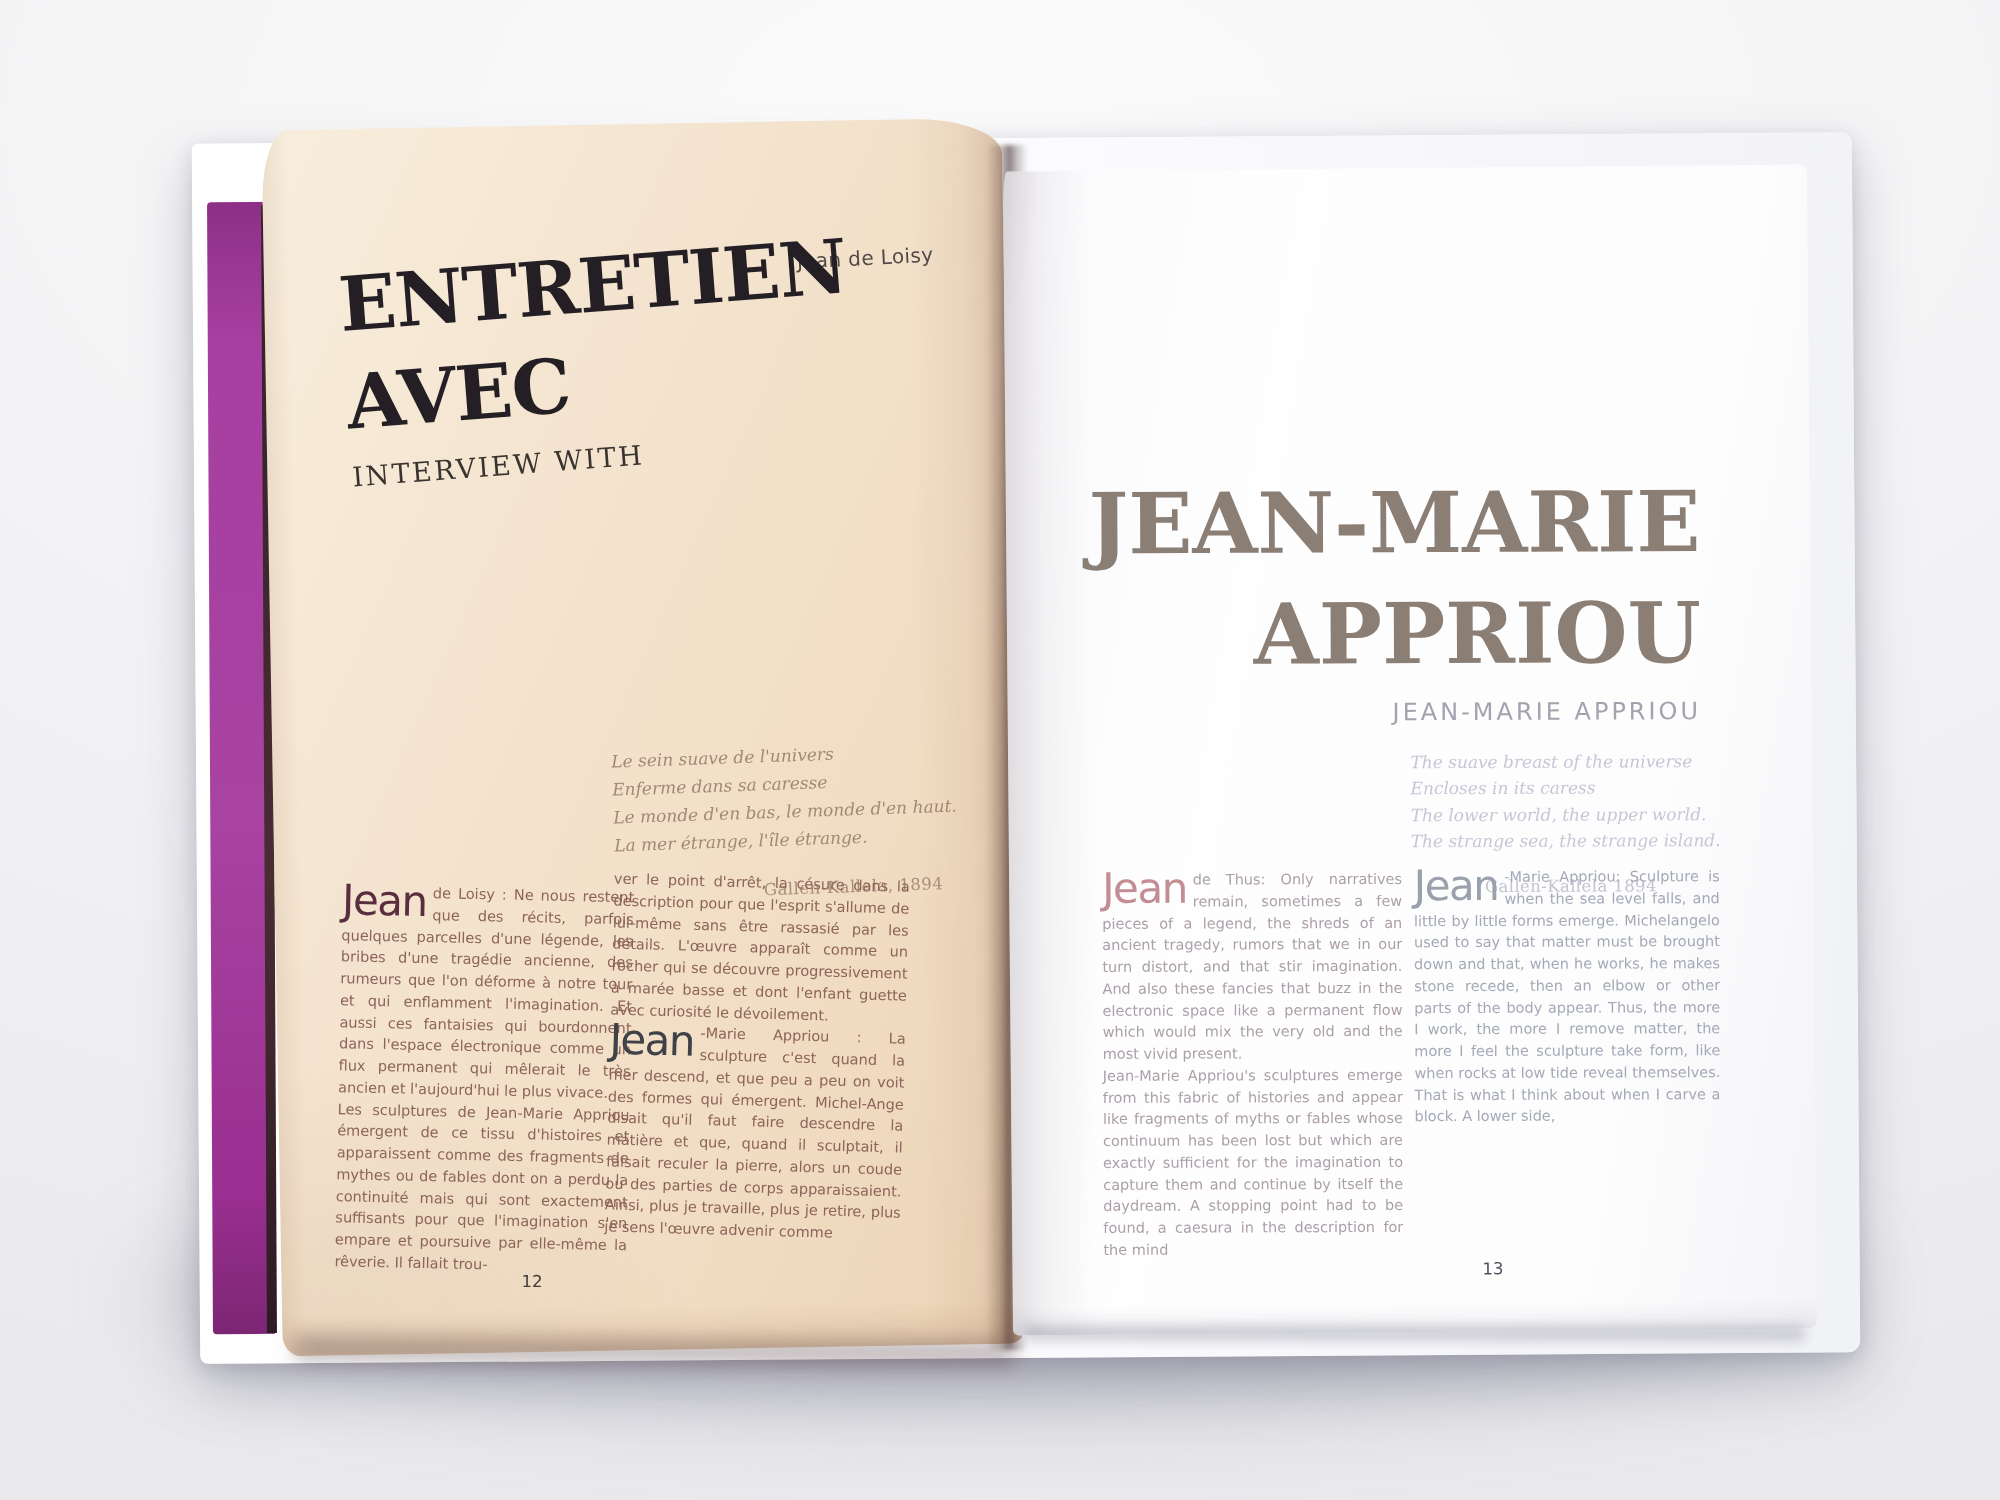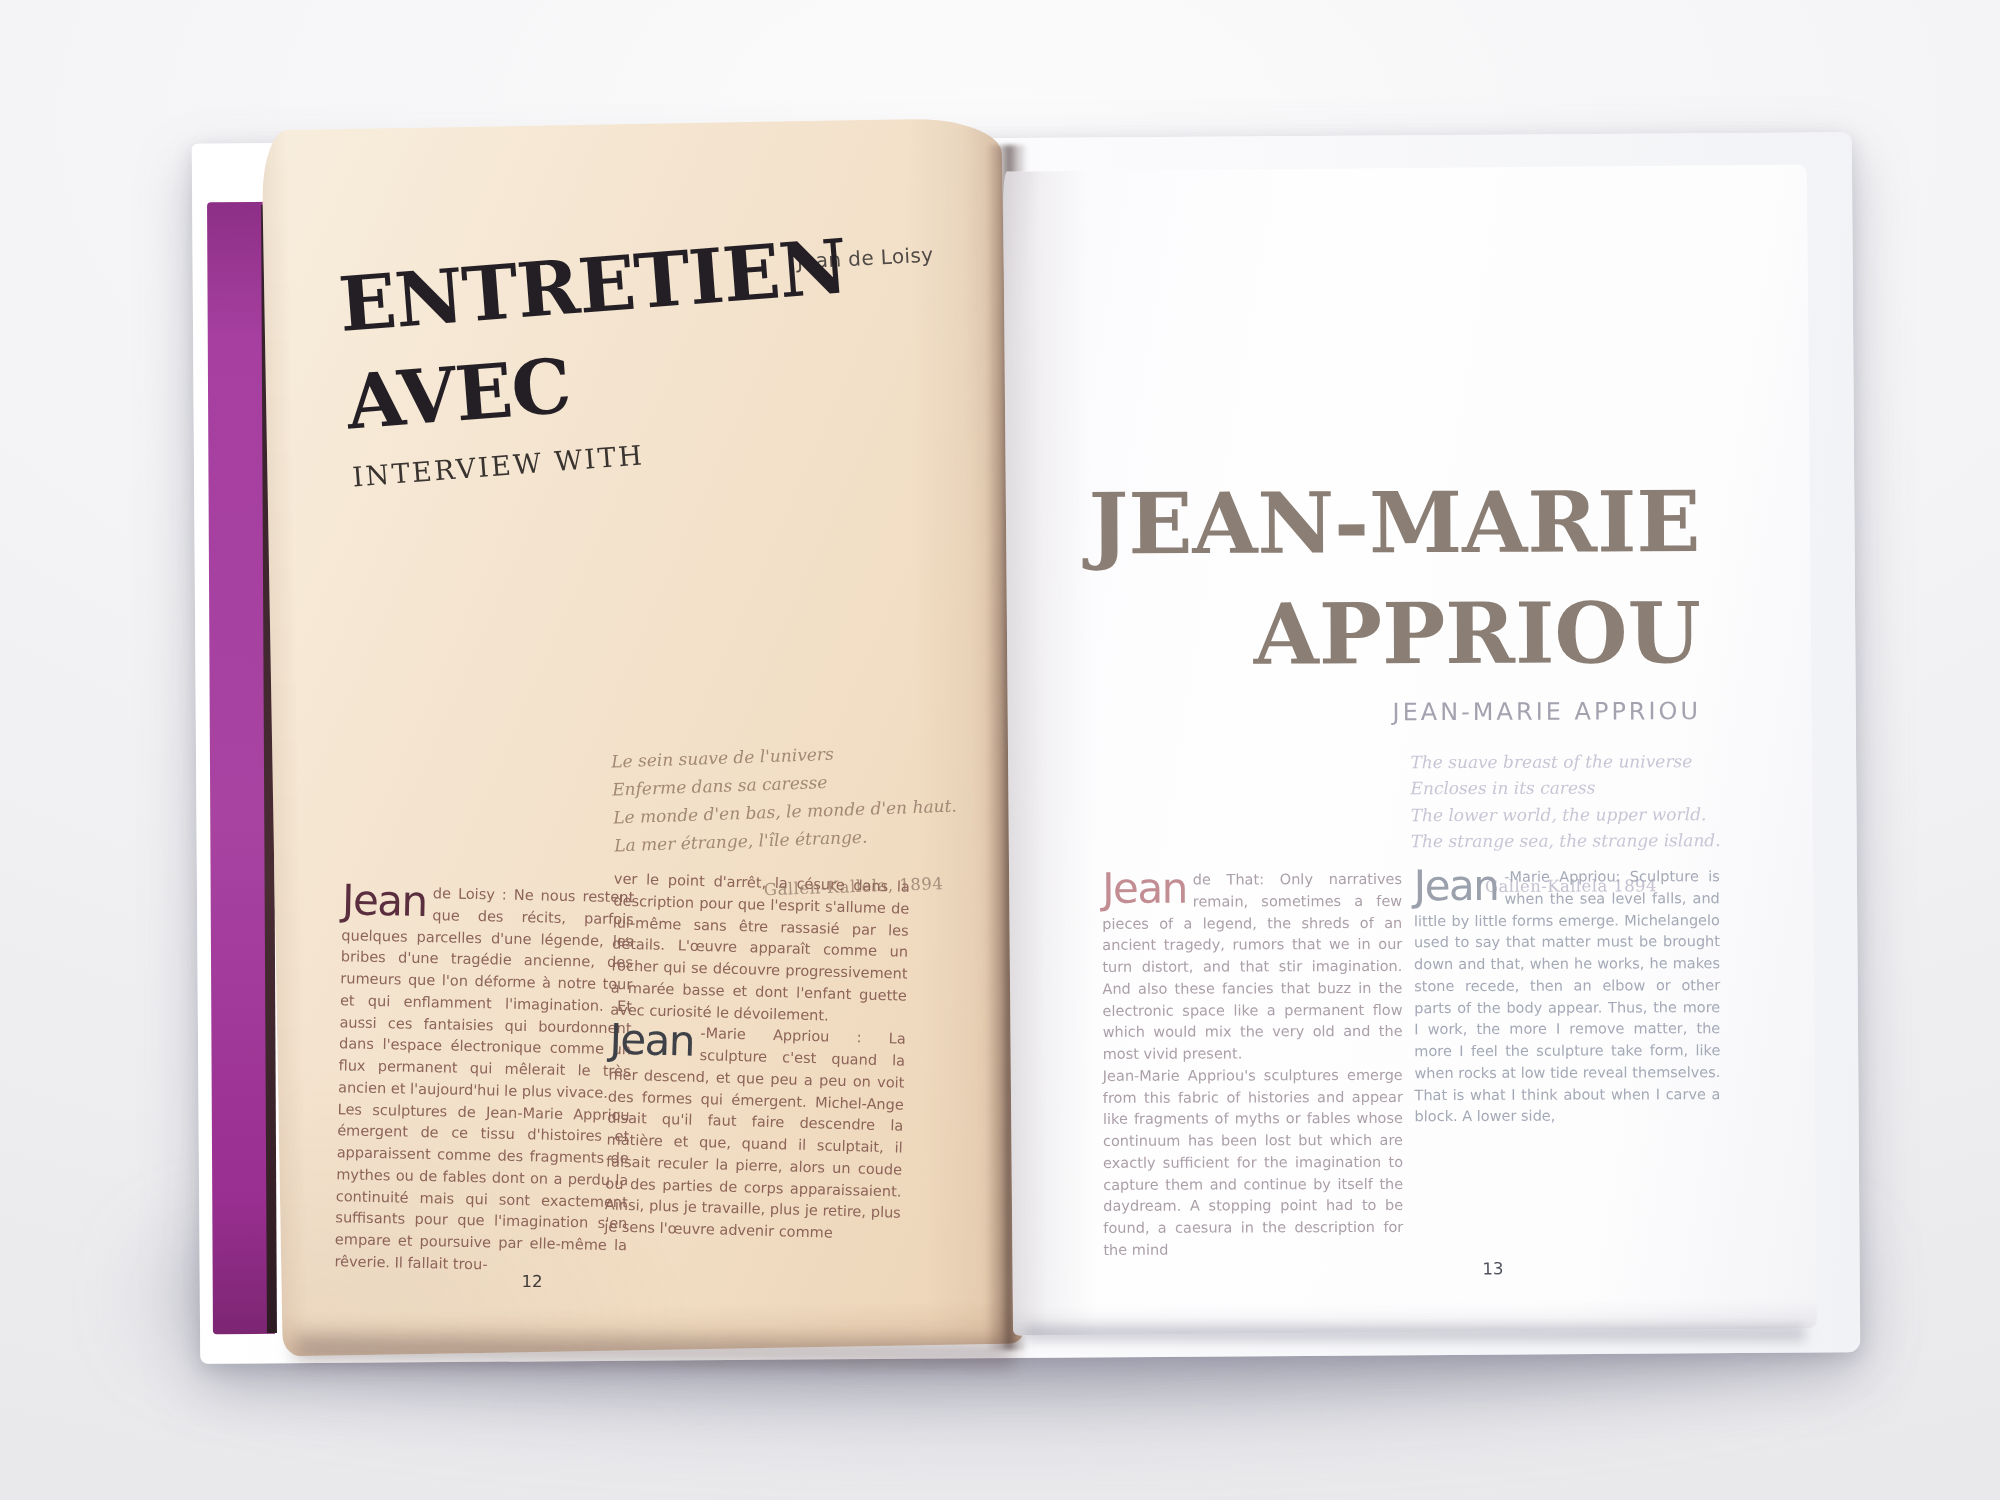--- a/index.html
+++ b/index.html
@@ -139,21 +139,21 @@
 
     <div class="rp-poem">
       <div>The suave breast of the universe</div>
       <div>Encloses in its caress</div>
       <div>The lower world, the upper world.</div>
       <div>The strange sea, the strange island.</div>
       <span class="attr">Gallen-Kallela 1894</span>
     </div>
 
     <div class="rp-col rp-col1">
-      <p><span class="bigword">Jean</span><span>de That: </span><span>Only narratives remain, sometimes a few pieces of a legend, the shreds of an ancient tragedy, rumors that we in our turn distort, and that stir imagination. And also these fancies that buzz in the electronic space like a permanent flow which would mix the very old and the most vivid present.</span></p>
+      <p><span class="bigword">Jean</span><span>de Thus: </span><span>Only narratives remain, sometimes a few pieces of a legend, the shreds of an ancient tragedy, rumors that we in our turn distort, and that stir imagination. And also these fancies that buzz in the electronic space like a permanent flow which would mix the very old and the most vivid present.</span></p>
       <p>Jean-Marie Appriou's sculptures emerge from this fabric of histories and appear like fragments of myths or fables whose continuum has been lost but which are exactly sufficient for the imagination to capture them and continue by itself the daydream. A stopping point had to be found, a caesura in the description for the mind</p>
     </div>
 
     <div class="rp-col rp-col2">
       <p><span class="bigword">Jean</span><span>-Marie Appriou: </span><span>Sculpture is when the sea level falls, and little by little forms emerge. Michelangelo used to say that matter must be brought down and that, when he works, he makes stone recede, then an elbow or other parts of the body appear. Thus, the more I work, the more I remove matter, the more I feel the sculpture take form, like when rocks at low tide reveal themselves. That is what I think about when I carve a block. A lower side,</span></p>
     </div>
 
     <div class="rp-pagenum">13</div>
   </div>
 

